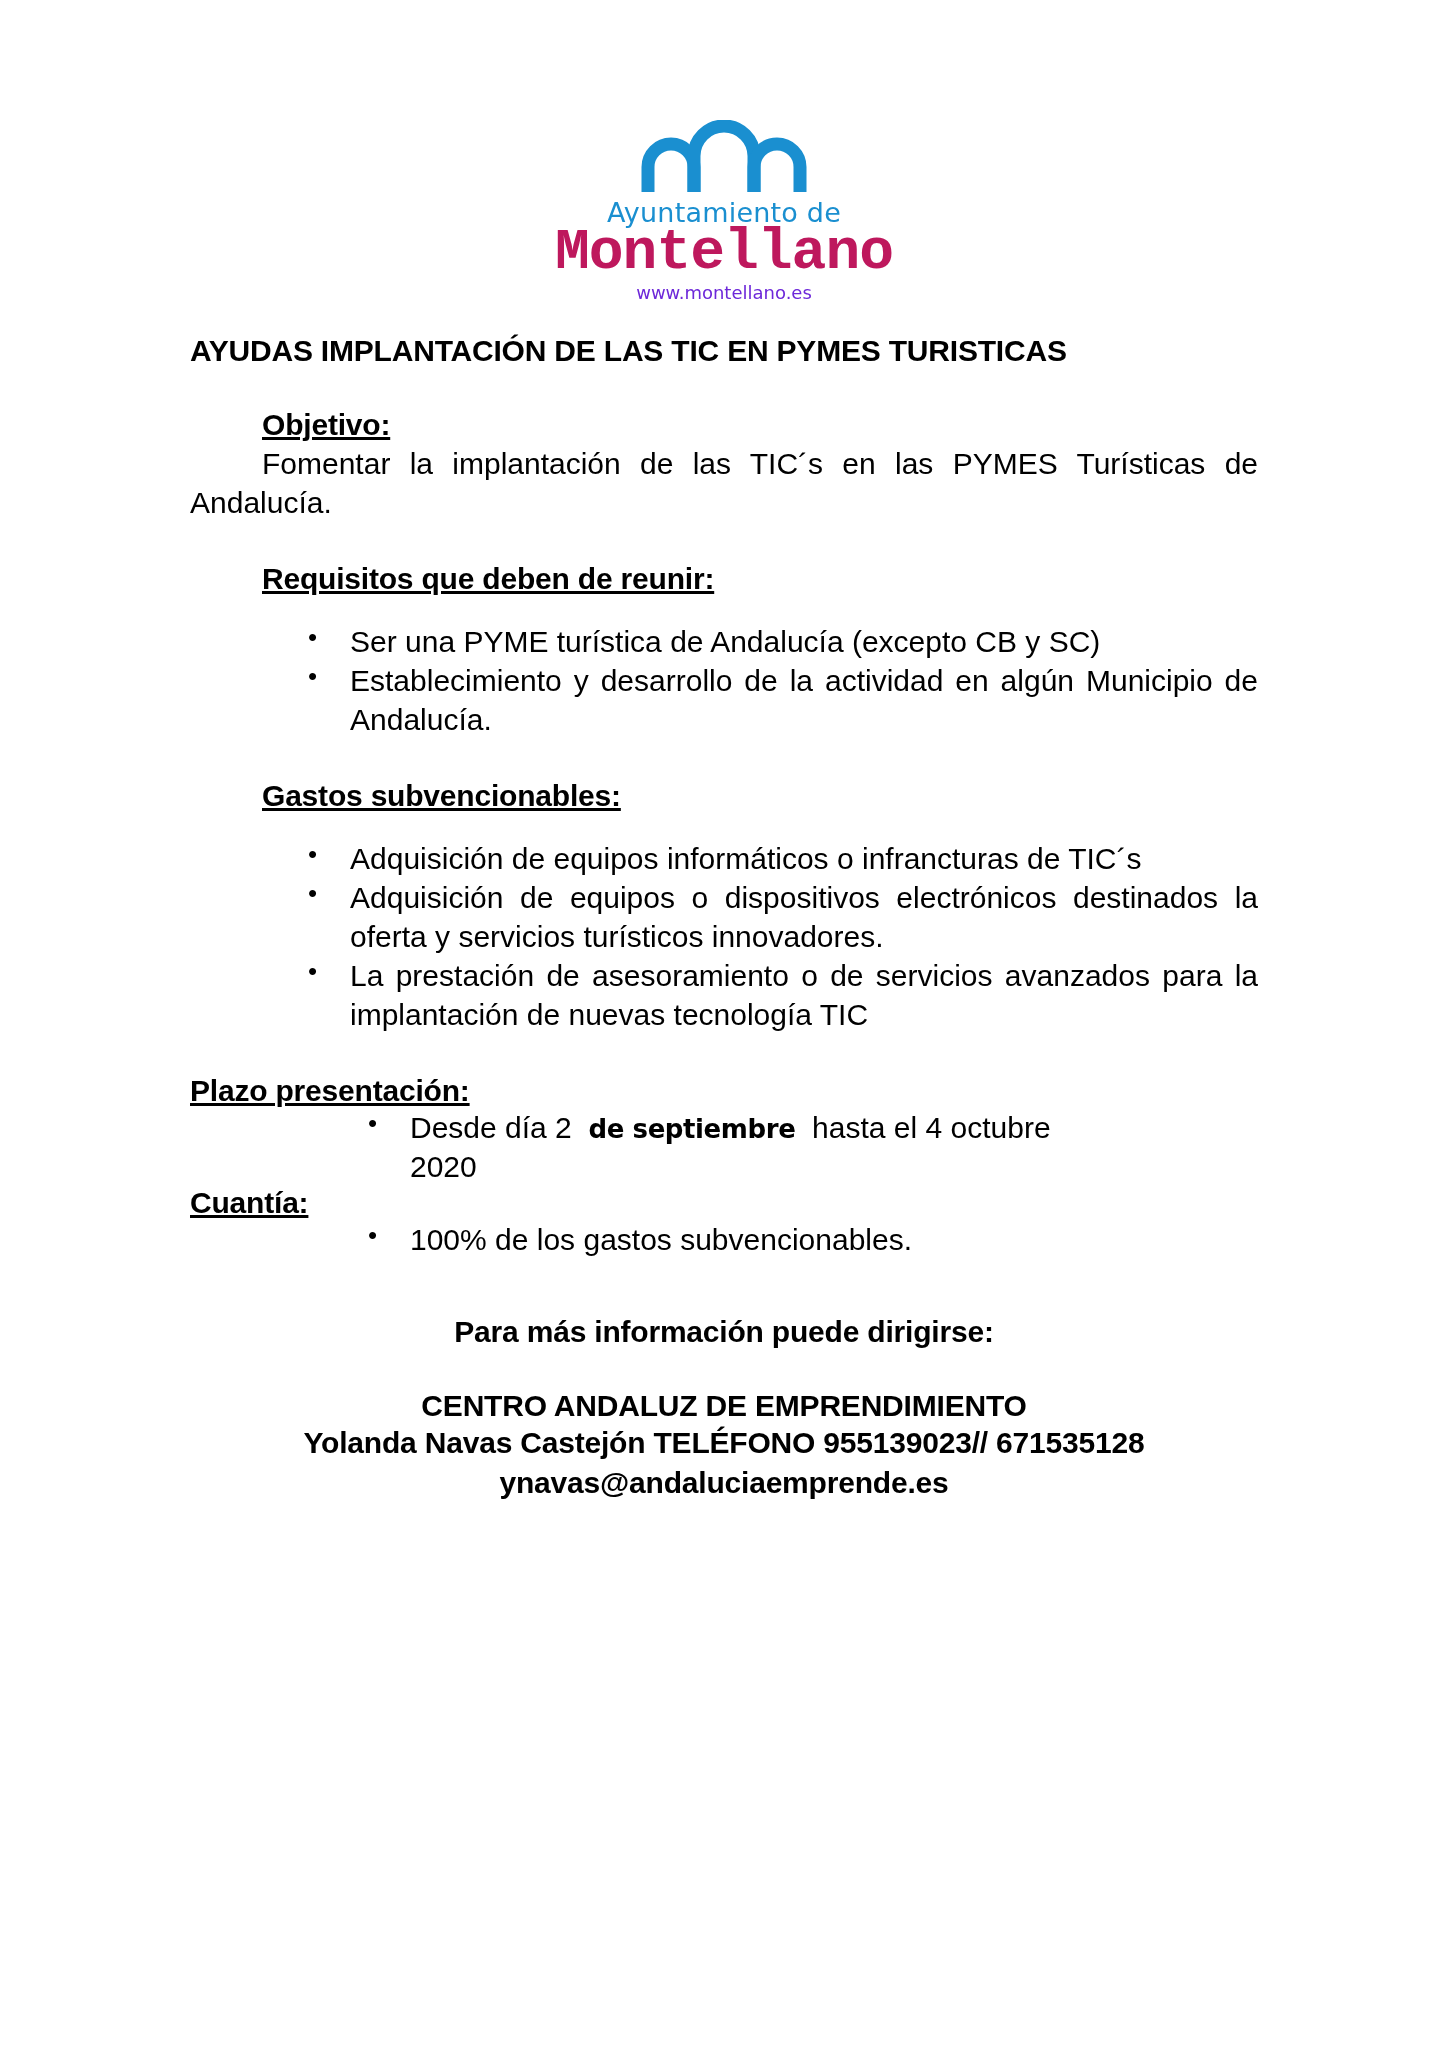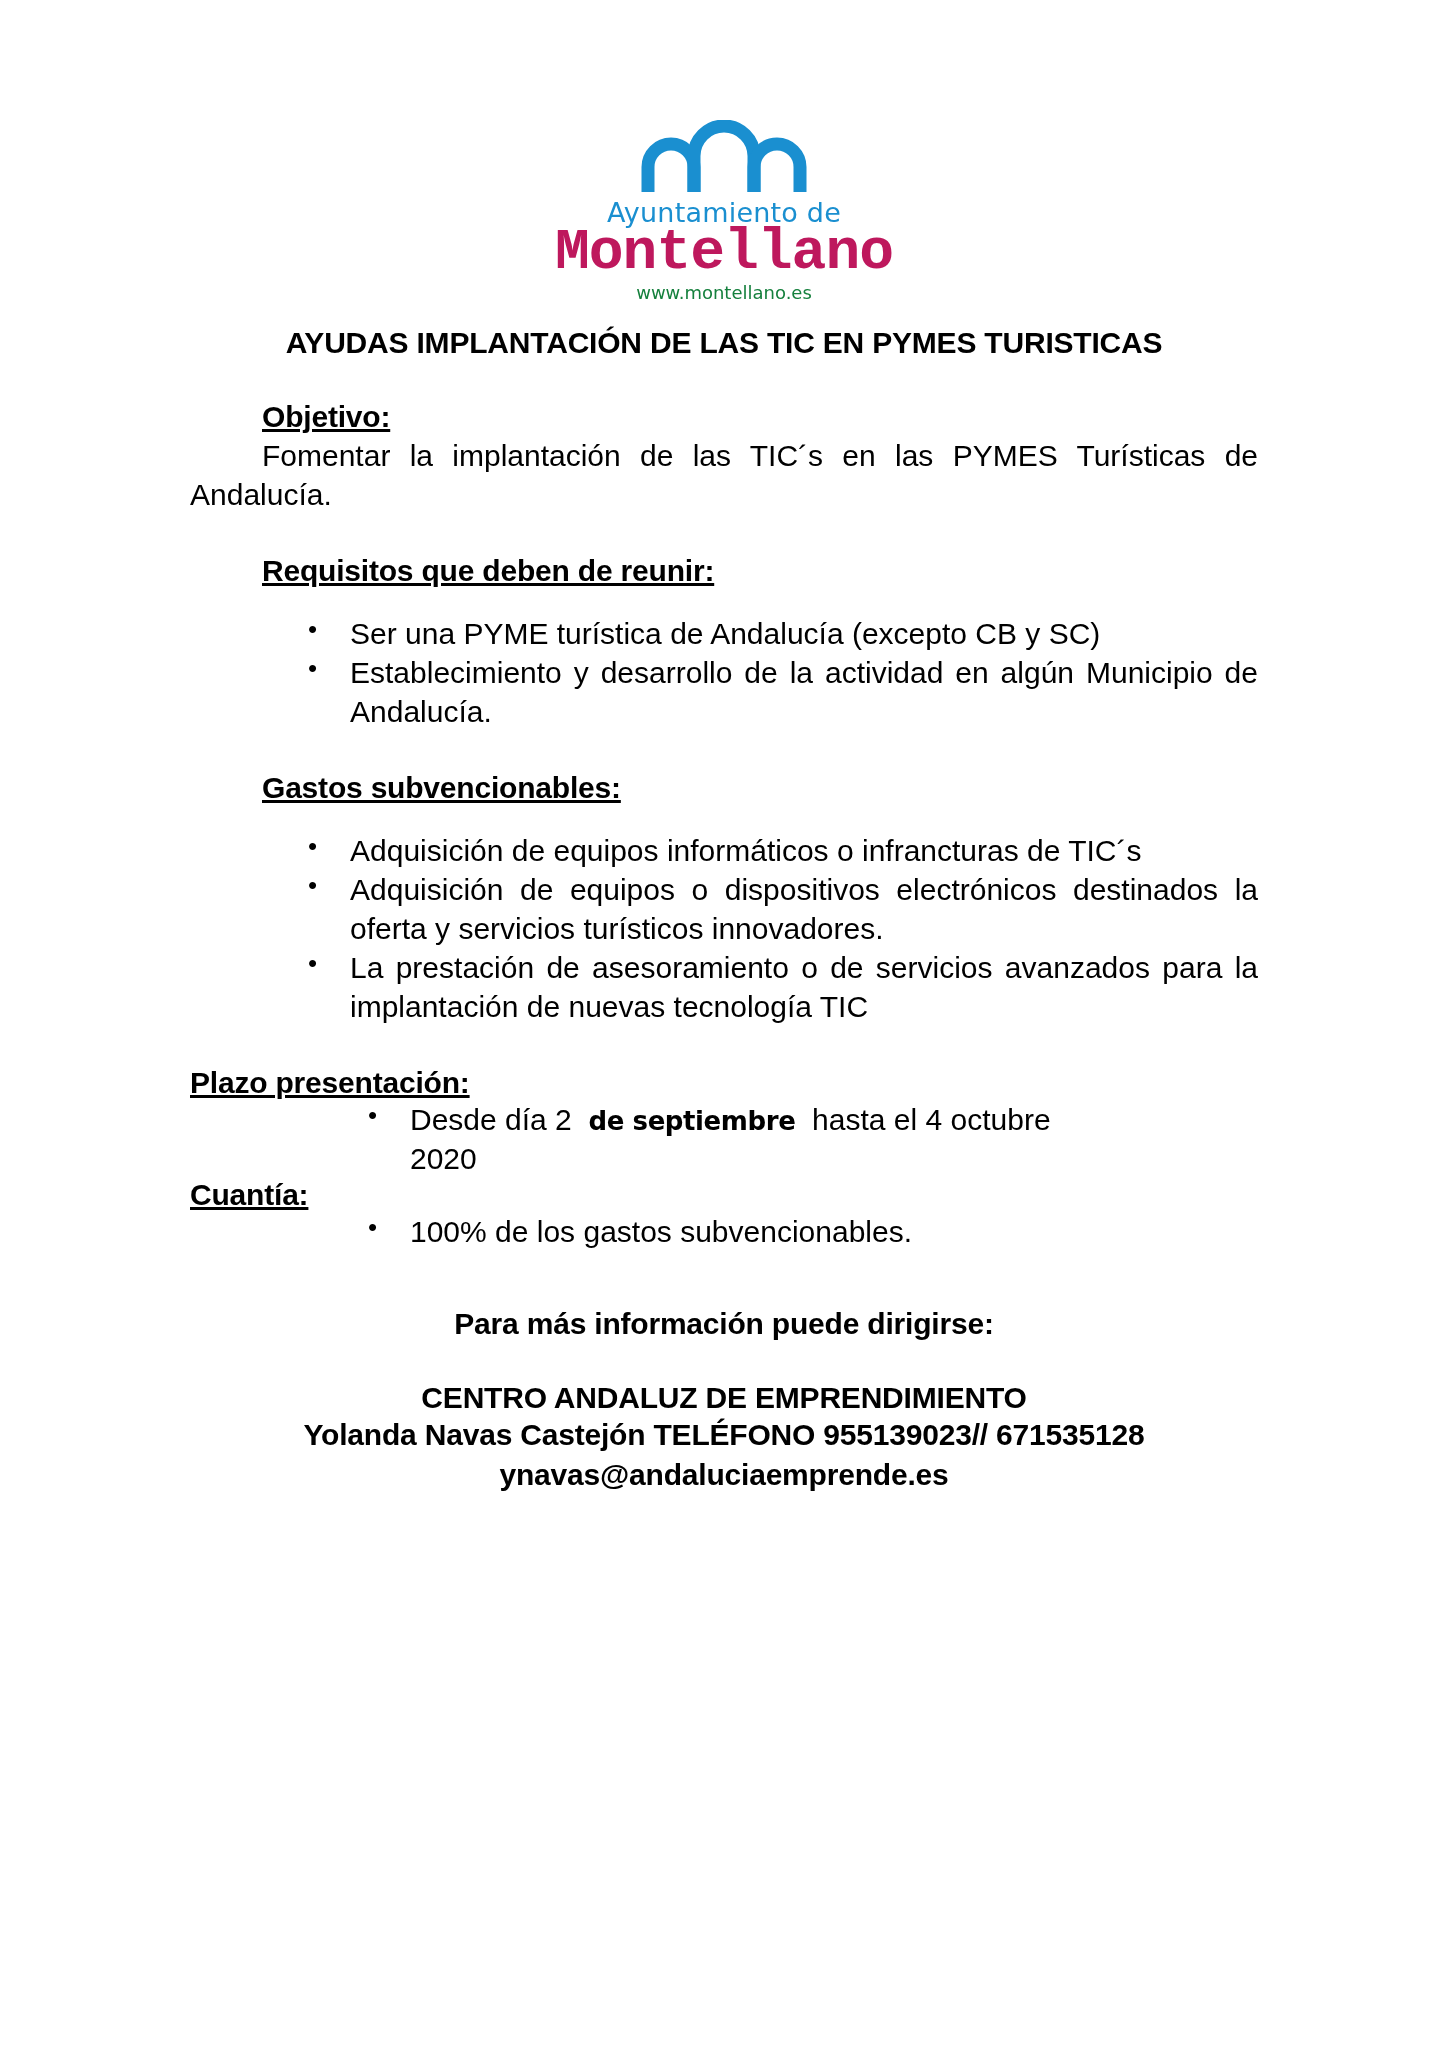--- a/index.html
+++ b/index.html
@@ -44,32 +44,32 @@
   }
   .logo-name {
     color: #be185d;
     font-size: 58px;
     font-weight: bold;
     letter-spacing: -1px;
     margin-top: -2px;
     font-family: Liberation Mono, monospace;
   }
   .logo-url {
-    color: #15803d;
+    color: #6d28d9;
     font-size: 18px;
     margin-top: 2px;
     font-family: "DejaVu Sans", sans-serif;
   }
 
   
   .doc-title {
-    text-align: center;
-    font-size: 30px;
-    font-weight: bold;
-    margin-top: 24px;
+    text-align: left;
+    font-size: 30px;
+    font-weight: bold;
+    margin-top: 32px;
     letter-spacing: -0.2px;
   }
 
   .heading {
     font-size: 30px;
     font-weight: bold;
     text-decoration: underline;
     margin-left: 72px;
     letter-spacing: -0.2px;
   }

